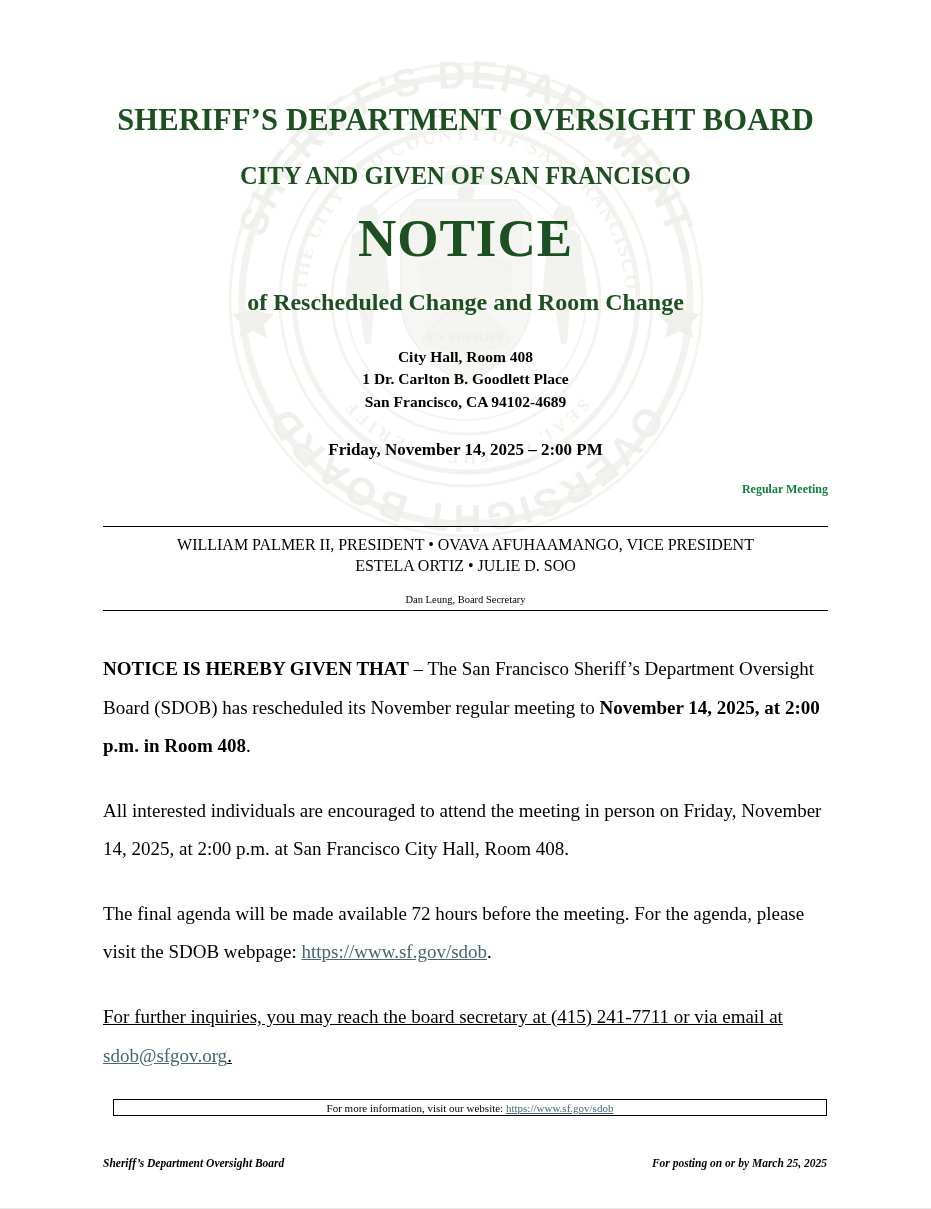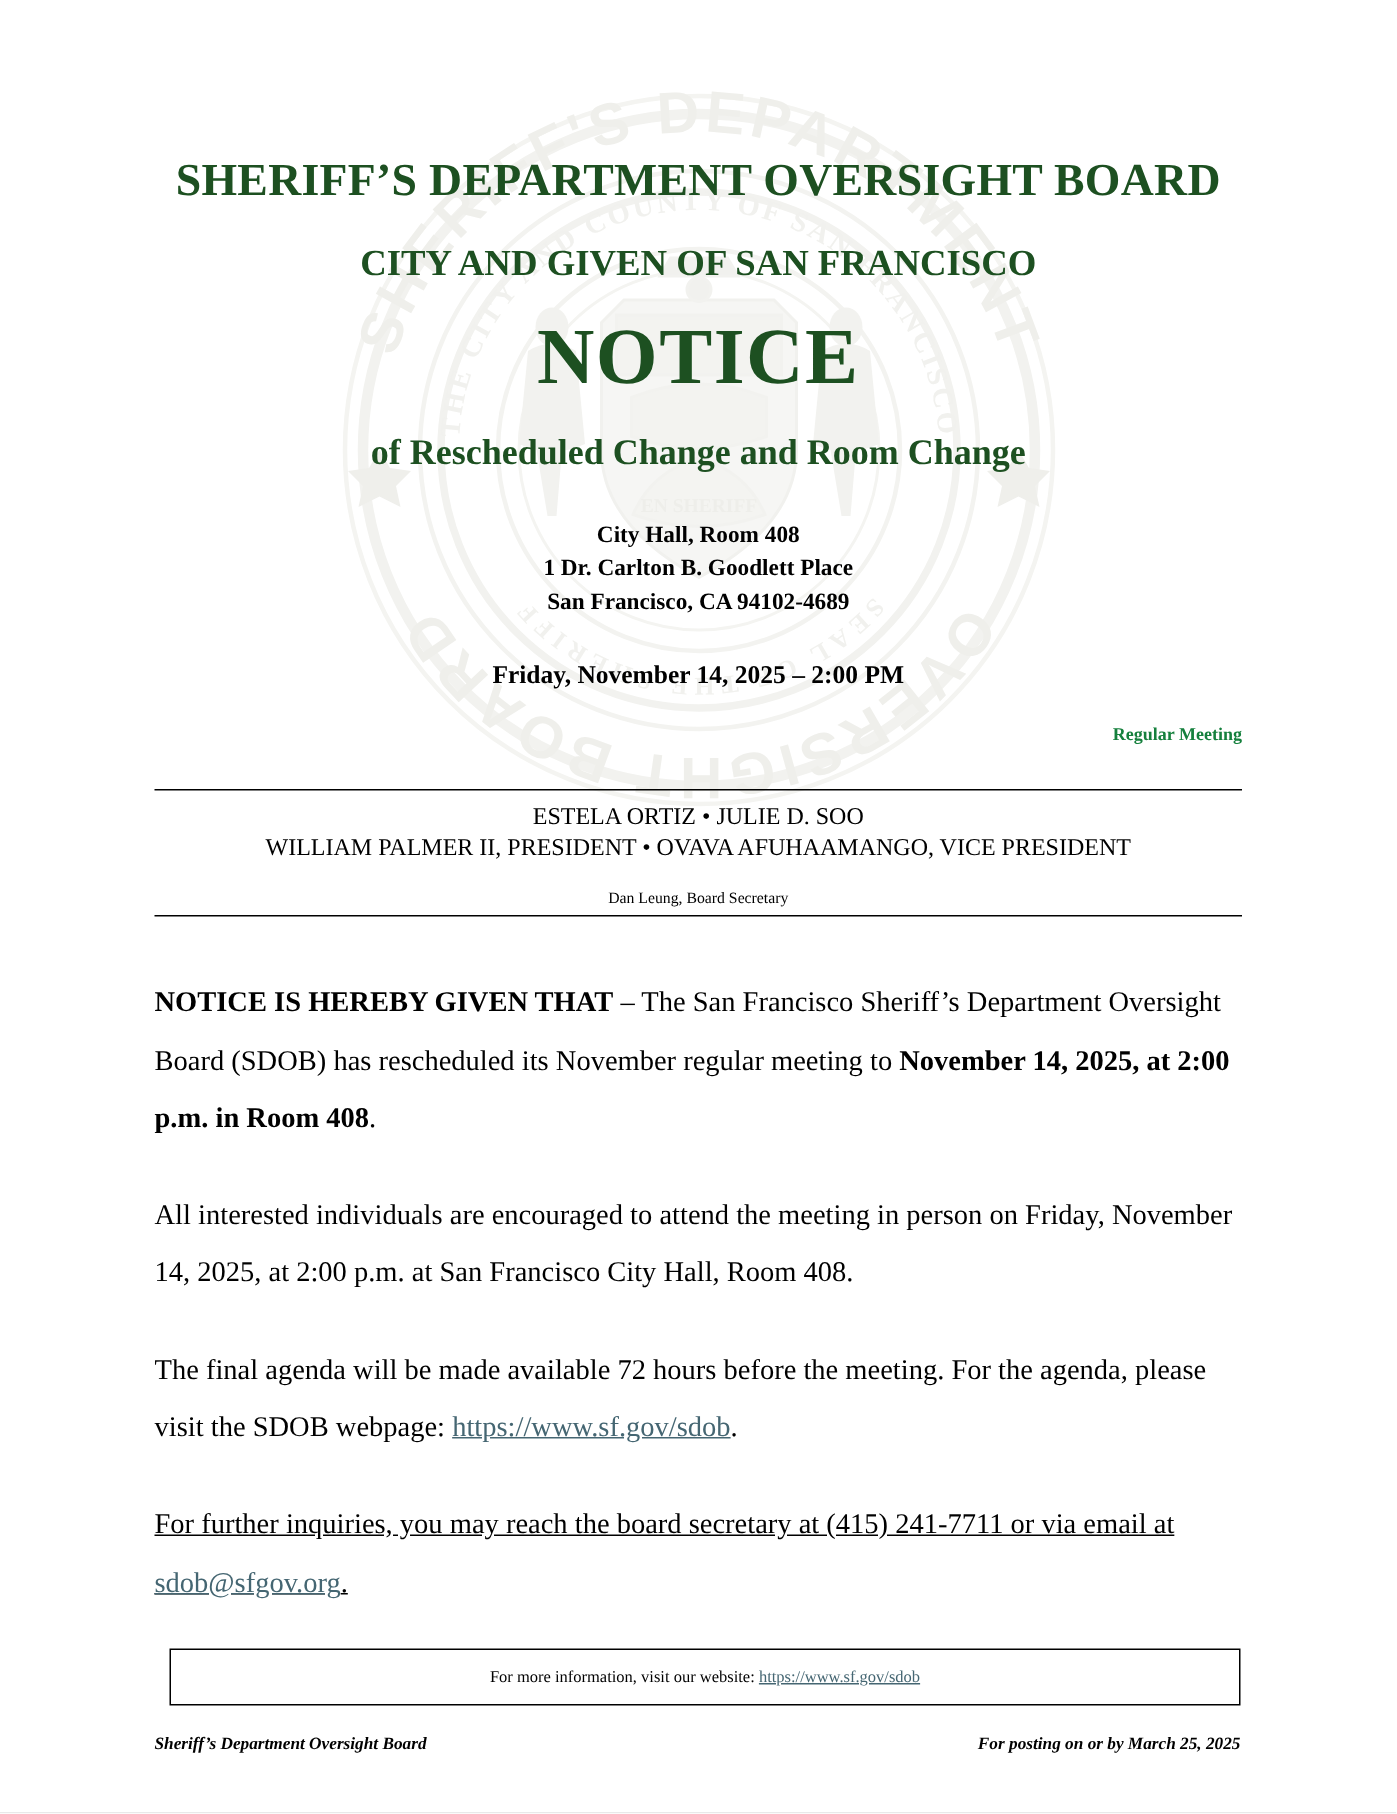--- a/index.html
+++ b/index.html
@@ -149,21 +149,21 @@
     color: #456672;
     text-decoration: underline;
   }
 
   
   .footer-box {
     position: absolute;
     left: 113px;
     top: 1099px;
     width: 714px;
-    height: 38px;
+    height: 17px;
     border: 1.2px solid #000;
     box-sizing: border-box;
     display: flex;
     align-items: center;
     justify-content: center;
     z-index: 2;
   }
   .footer-box-text {
     font-size: 11px;
     color: #000;
@@ -267,22 +267,22 @@
       <div>City Hall, Room 408</div>
       <div>1 Dr. Carlton B. Goodlett Place</div>
       <div>San Francisco, CA 94102-4689</div>
     </div>
 
     <div class="meeting-when">Friday, November 14, 2025 – 2:00 PM</div>
 
     <div class="meeting-type">Regular Meeting</div>
 
     <div class="band">
+      <div class="members">WILLIAM PALMER II, PRESIDENT • OVAVA AFUHAAMANGO, VICE PRESIDENT</div>
       <div class="members">ESTELA ORTIZ • JULIE D. SOO</div>
-      <div class="members">WILLIAM PALMER II, PRESIDENT • OVAVA AFUHAAMANGO, VICE PRESIDENT</div>
       <div class="secretary">Dan Leung, Board Secretary</div>
     </div>
 
     <div class="body-block">
 
       <p class="para">
         <b>NOTICE IS HEREBY GIVEN THAT</b><span> – The San Francisco Sheriff’s Department Oversight Board (SDOB) has rescheduled its November regular meeting to </span><b>November 14, 2025, at 2:00 p.m. in Room 408</b><span>.</span>
       </p>
 
       <p class="para">All interested individuals are encouraged to attend the meeting in person on Friday, November 14, 2025, at 2:00 p.m. at San Francisco City Hall, Room 408.</p>

